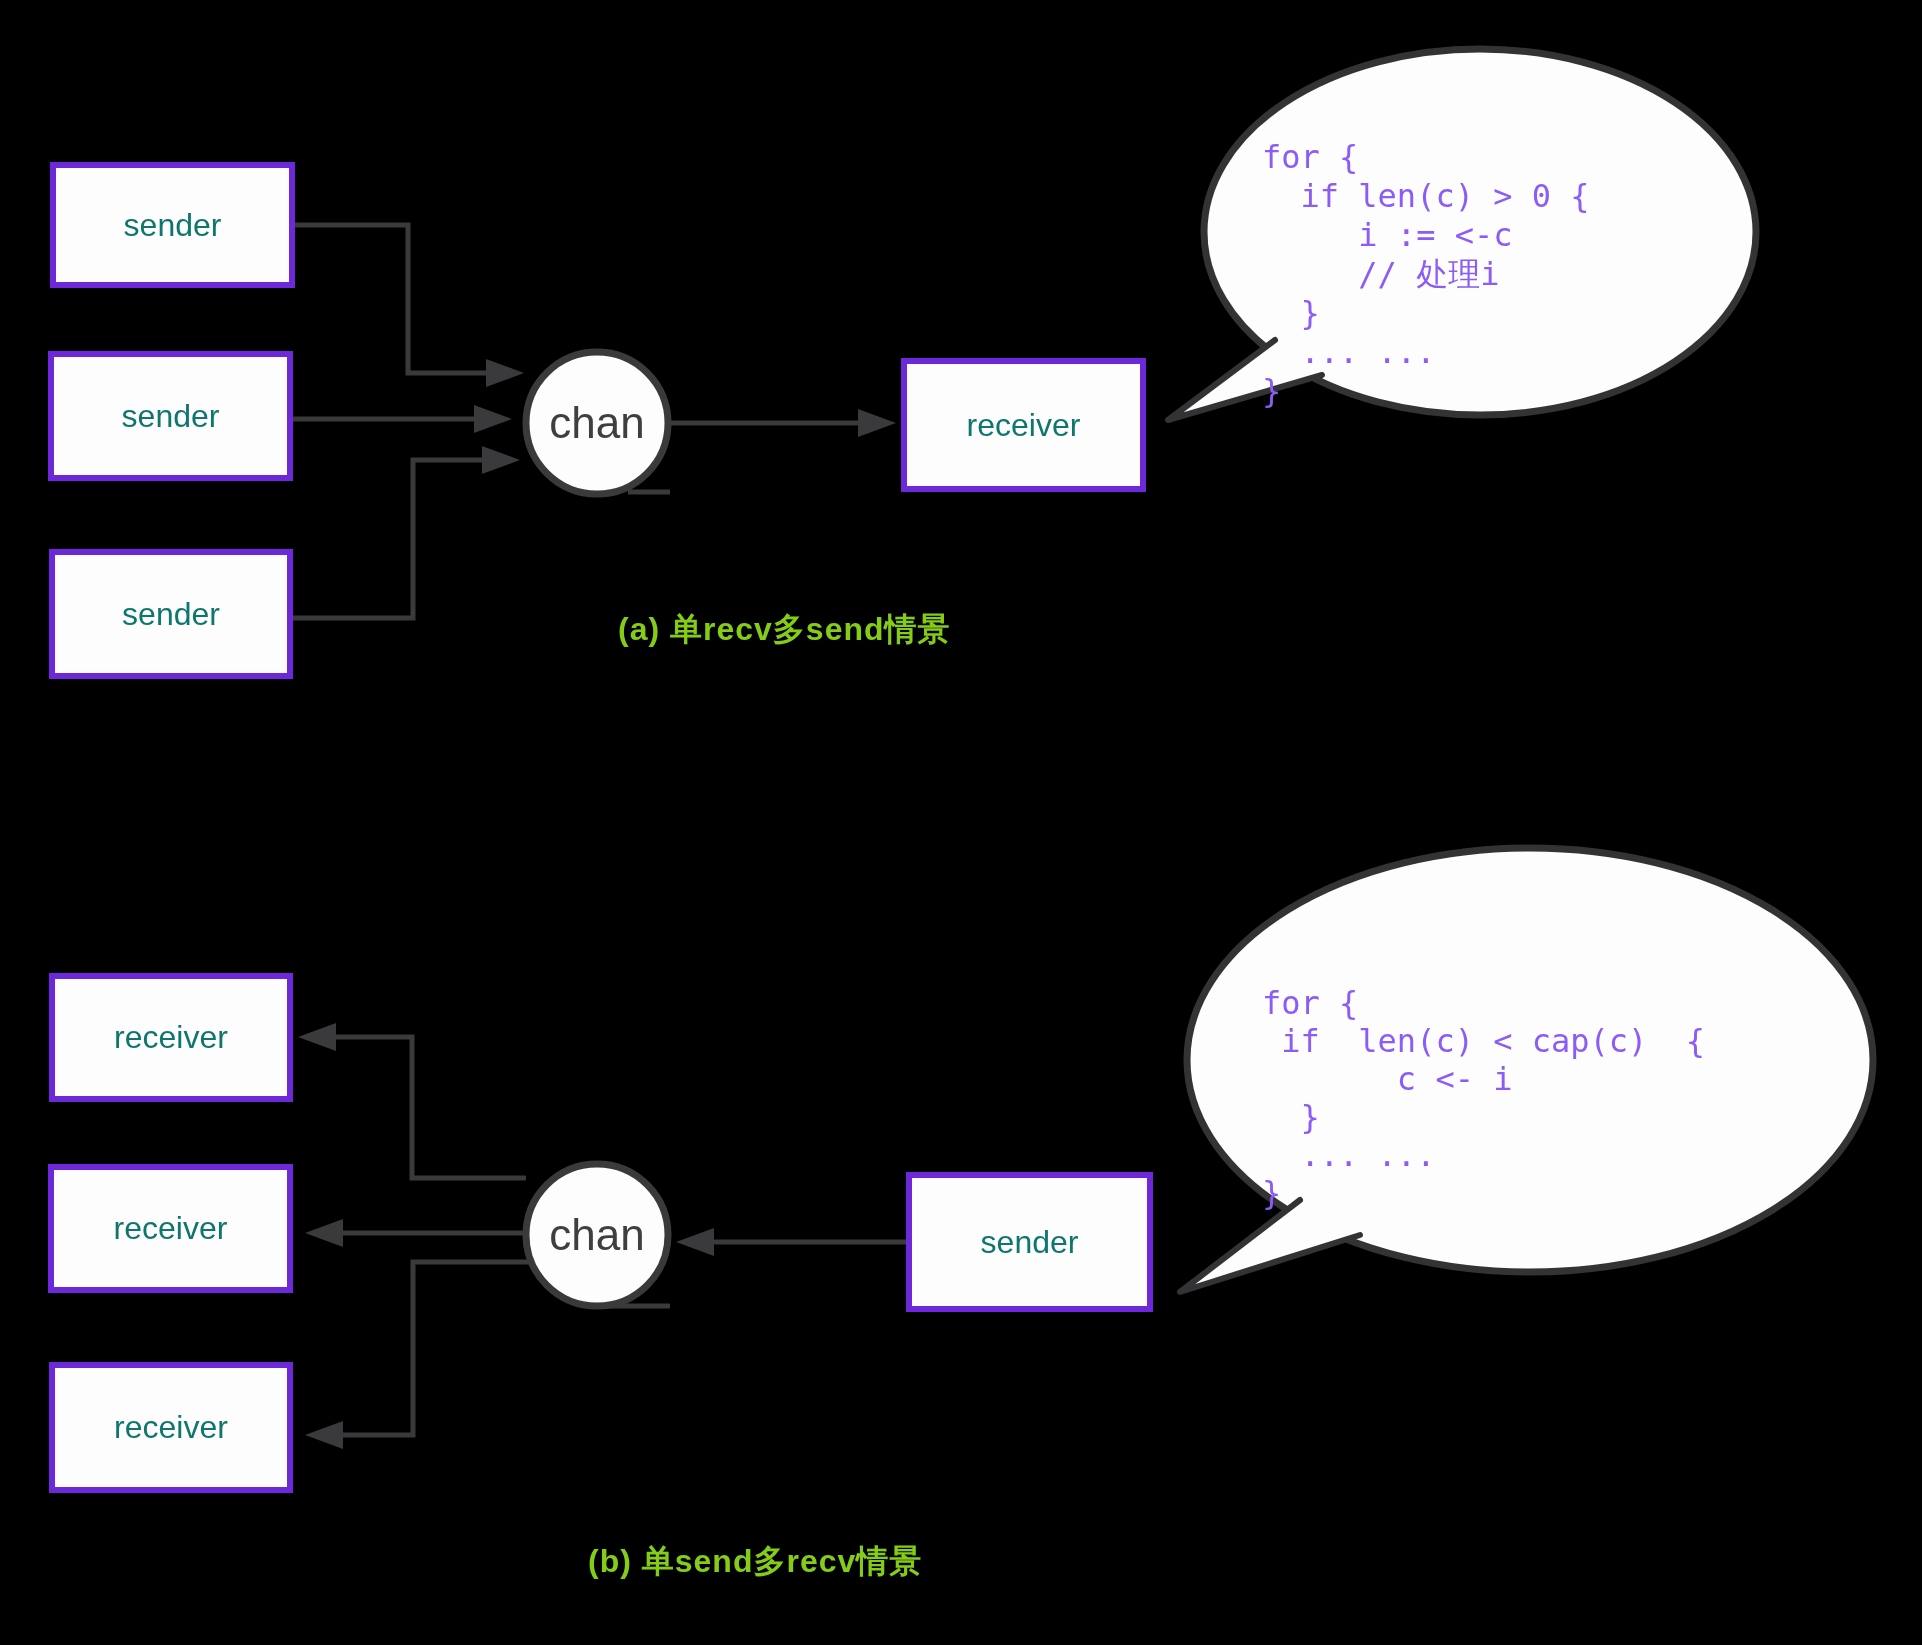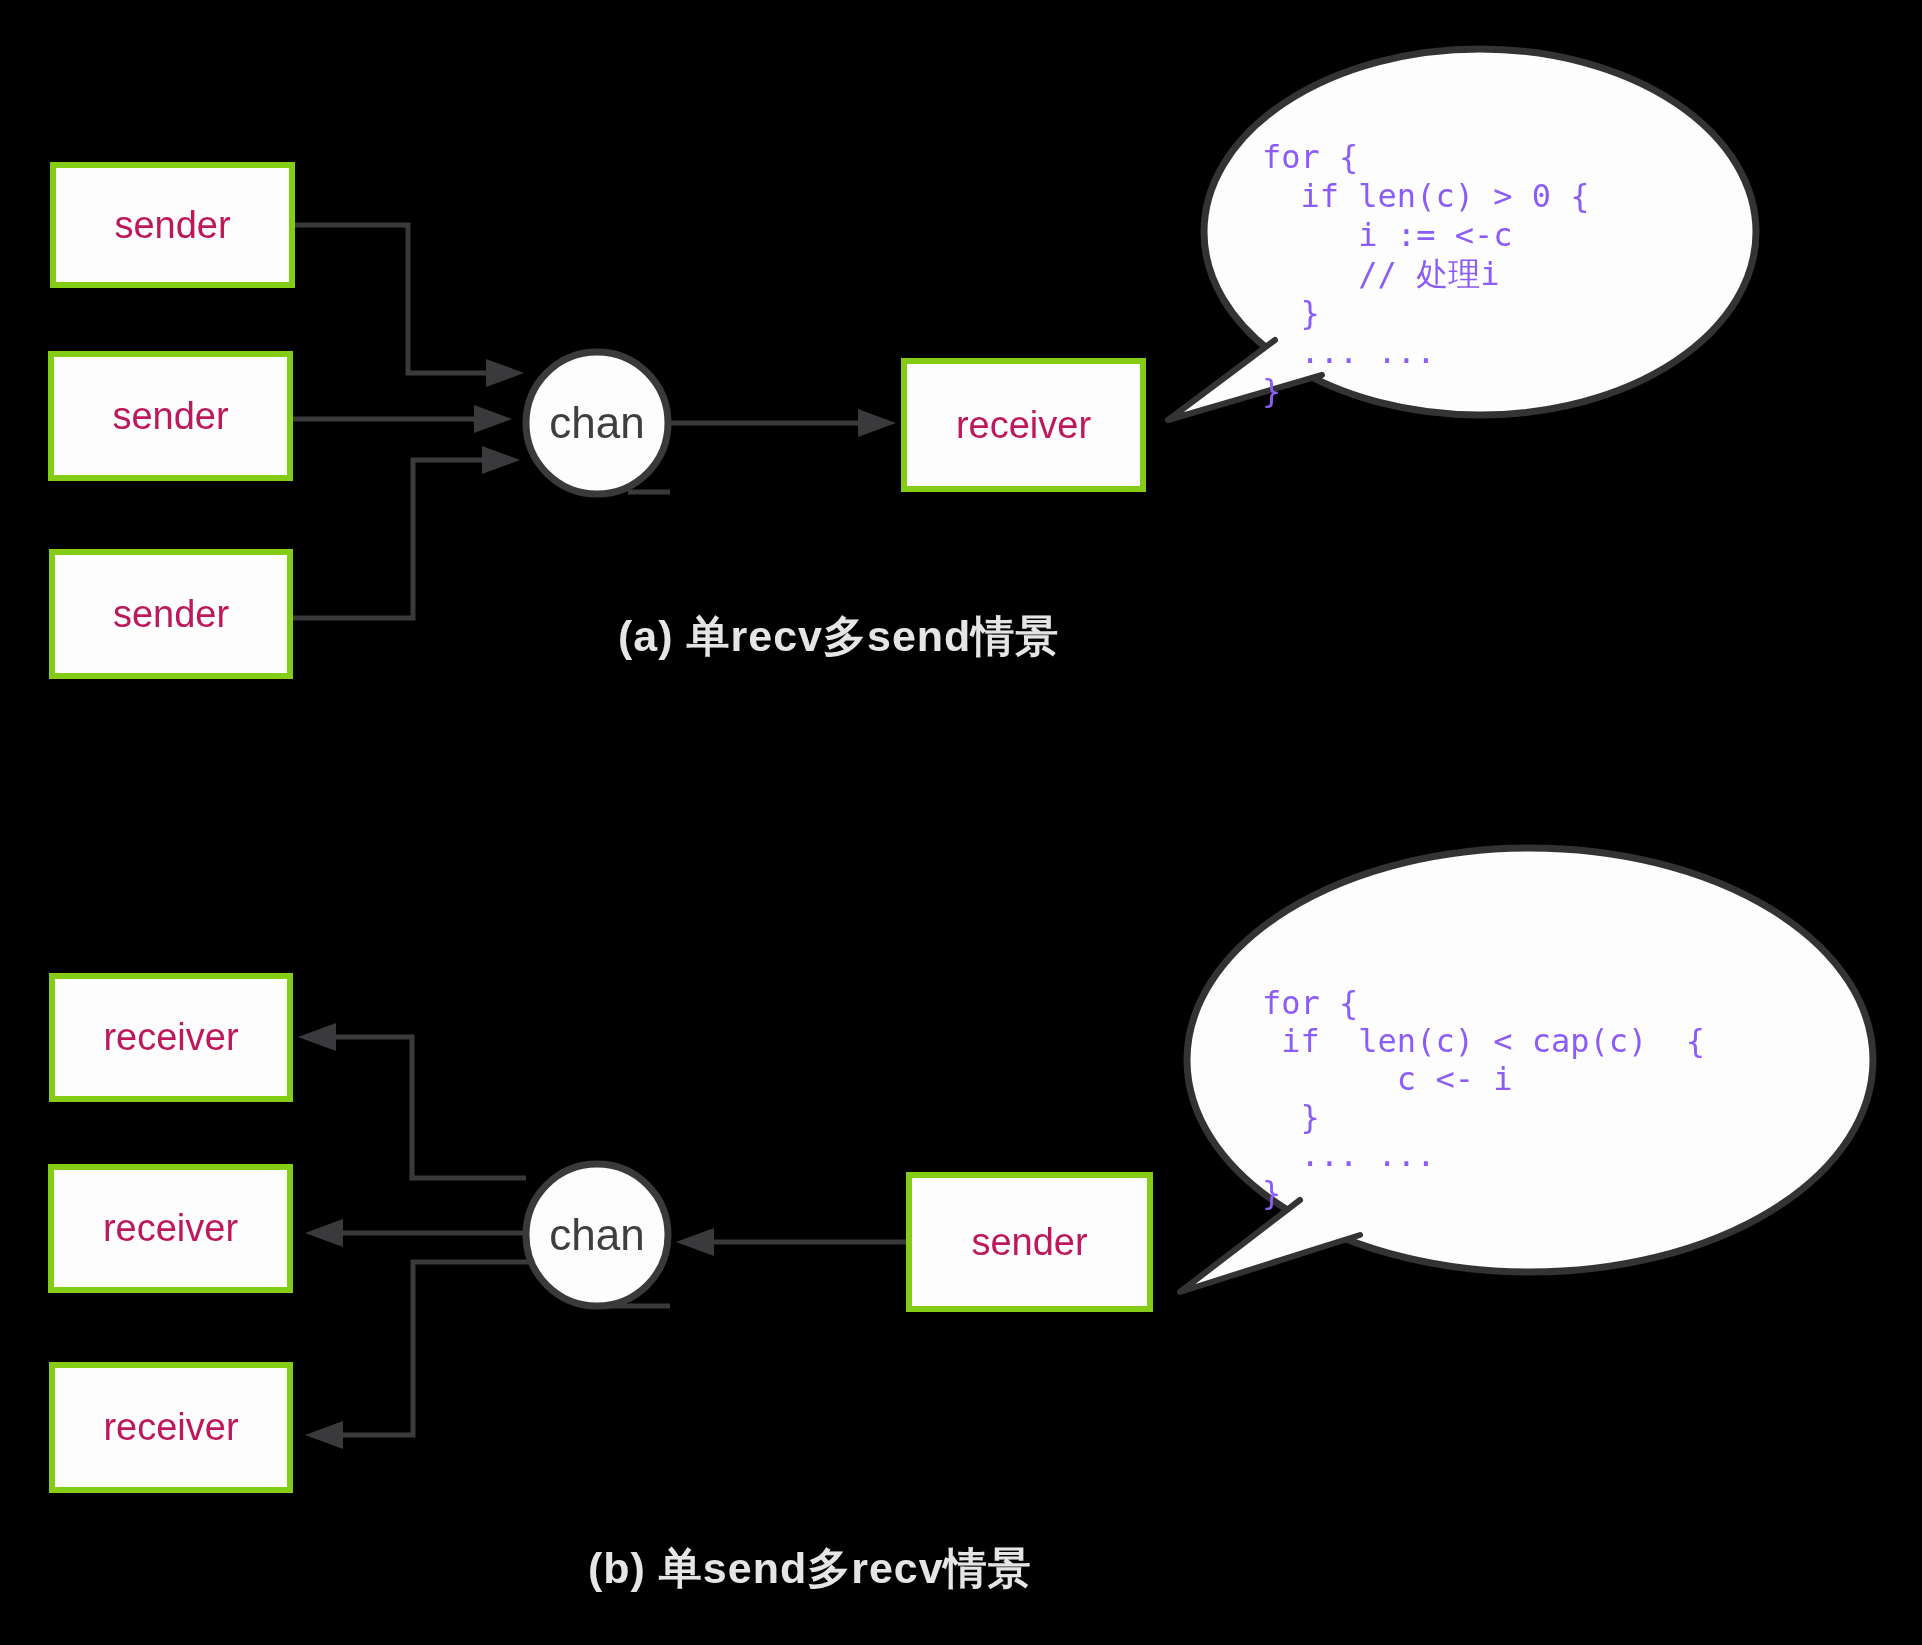--- a/index.html
+++ b/index.html
@@ -6,37 +6,37 @@
   body {
     width:1922px; height:1645px;
     background:#000000;
     position:relative;
     overflow:hidden;
     font-family:"Liberation Sans","DejaVu Sans",sans-serif;
   }
   svg.diagram { position:absolute; left:0; top:0; }
   .box {
     position:absolute; box-sizing:border-box;
-    background:#fdfdfd; border:6px solid #84cc16;
+    background:#fdfdfd; border:6px solid #6d28d9;
     display:flex; align-items:center; justify-content:center;
-    font-size:38px; color:#be185d;
+    font-size:32px; color:#0f766e;
   }
   .chan-label {
     position:absolute; transform:translate(-50%,-50%);
     font-size:44px; color:#3f3f41;
   }
   .code {
     position:absolute; white-space:pre;
     color:#8b5cf6;
   }
   .code-a { left:1262px; top:106px; font-size:32px; line-height:39px; }
   .code-b { left:1262px; top:952px; font-size:32px; line-height:38px; }
   .caption {
-    position:absolute; font-size:43px; font-weight:700;
-    color:#e5e5e5; letter-spacing:1px;
+    position:absolute; font-size:32px; font-weight:700;
+    color:#84cc16; letter-spacing:1px;
   }
   .caption-a { left:618px; top:608px; }
   .caption-b { left:588px; top:1540px; }
 </style>
 </head>
 <body>
 
 <svg class="diagram" width="1922" height="1645" viewBox="0 0 1922 1645">
 
   <g stroke="#3a3a3c" stroke-width="5" fill="none">

